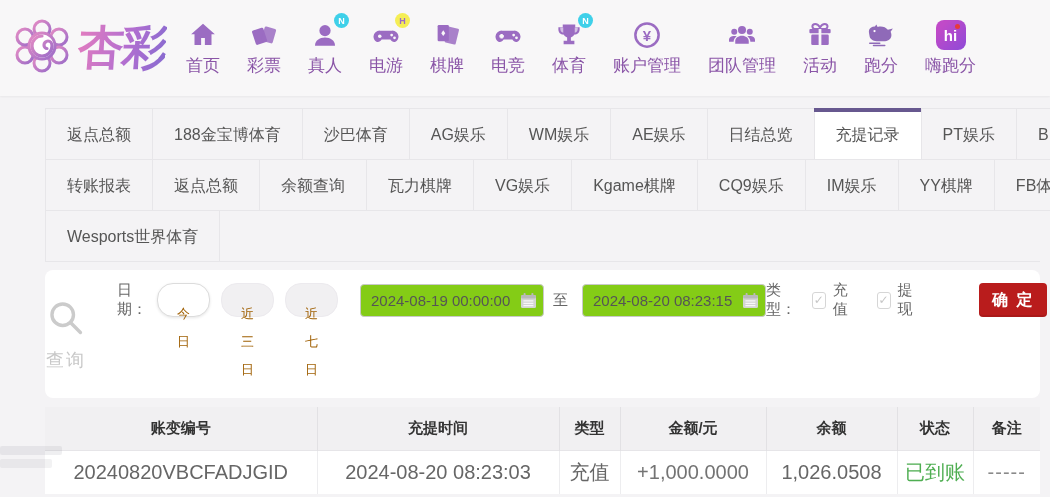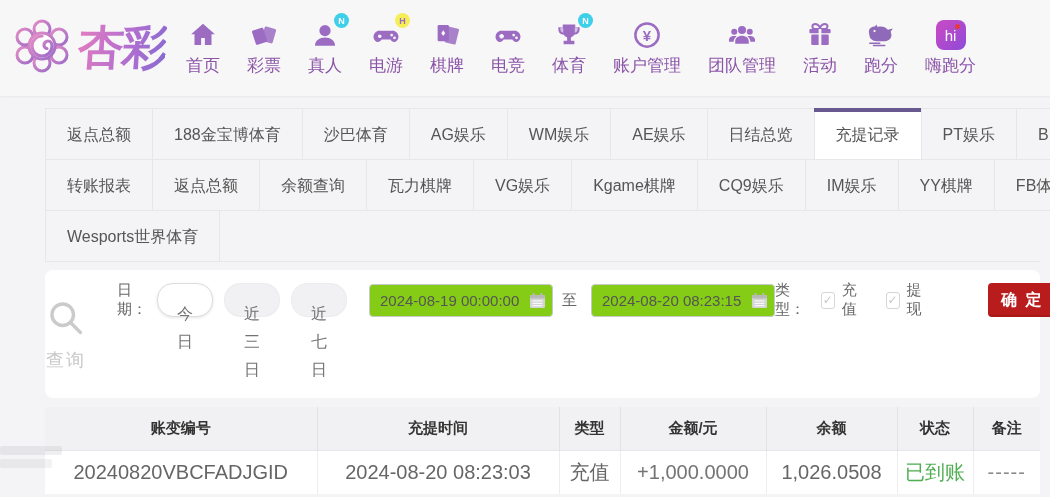--- a/index.html
+++ b/index.html
@@ -33,41 +33,41 @@
     color:#8a55a7; font-size:17px; cursor:pointer; white-space:nowrap; }
   .nav-icon { width:32px; height:32px; position:relative; display:flex; align-items:center; justify-content:center; }
   .nav-icon svg { width:30px; height:30px; }
   .badge { position:absolute; top:-6px; right:-8px; width:15px; height:15px; border-radius:50%;
     font-size:9px; font-weight:700; display:flex; align-items:center; justify-content:center; }
   .badge:empty { display:none; }
   .badge.cyan { background:#3fd0e9; color:#fff; }
   .badge.yellow { background:#f5ee55; color:#9a6cc6; }
   .hi-logo { width:30px; height:30px; border-radius:8px;
     background:linear-gradient(135deg,#c04ac8 20%,#8e4ad8);
-    color:#fff; font-weight:400; font-size:15px;
+    color:#fff; font-weight:700; font-size:15px;
     display:flex; align-items:center; justify-content:center; position:relative; }
   .hi-logo .dot { position:absolute; top:4px; right:6px; width:5px; height:5px; border-radius:50%; background:#e83a3a; }
   
   .tabs { margin:12px 10px 0 45px; }
   .tabs-row { display:flex; }
   .tabs-row + .tabs-row { margin-top:-1px;align-items:flex-end; }
   .tab { padding:0 21px; height:52px; line-height:52px; font-size:16px; color:#555;
     border:1px solid #e7e6e9; background:transparent; cursor:pointer; white-space:nowrap; position:relative; }
   .tab + .tab { margin-left:-1px; }
   .tab.active { background:#fff; }
   .tab.active::before { content:""; position:absolute; left:-1px; right:-1px; top:-1px; height:4px; background:#67588f; }
   .tab-filler { flex:1; margin-left:-1px; border-bottom:1px solid #e7e6e9; }
   
   .panel { margin:8px 10px 0 45px; height:128px; background:#fff; border-radius:8px; display:flex; }
   .panel-left { width:132px; display:flex; flex-direction:column; align-items:center; justify-content:center; gap:5px; }
   .panel-left .q-label { font-size:18px; color:#c8c8c8; letter-spacing:2px; }
   .panel-right { flex:1; padding:13px 24px 13px 30px; display:flex; flex-direction:row; justify-content:flex-start; }
   .form-row { display:flex; align-items:center; height:34px; }
   .form-label { font-size:15px; color:#666; margin-right:10px; }
-  .pill { height:30px; line-height:28px; padding:16px 19px; border-radius:16px; font-size:16px; color:#737373;
+  .pill { height:30px; line-height:28px; padding:16px 19px; border-radius:16px; font-size:13px; color:#a16207;
     background:#f1f0f2; border:1px solid #eceaee; cursor:pointer; margin-right:11px; }
   .pill.selected { background:#fff; border:1px solid #dcdcdc; box-shadow:0 1px 3px rgba(0,0,0,.10); }
   .date-wrap { position:relative; margin-left:11px; }
   .date-input { width:184px; height:33px; border:1px solid #c9c9c9; border-radius:4px;
     padding:0 28px 0 10px; font-size:15px; color:#555; background:#84cc16; font-family:inherit; }
   .cal-icon { position:absolute; right:7px; top:8px; width:17px; height:17px; cursor:pointer; }
   .to-label { color:#666; font-size:15px; margin:0 9px; }
   .dashed-divider { border-top:1px dashed #e3e2e5; }
   .checkbox { width:17px; height:17px; border:1px solid #d6d6d6; border-radius:3px; background:#fff;
     display:inline-flex; align-items:center; justify-content:center; cursor:pointer; }

